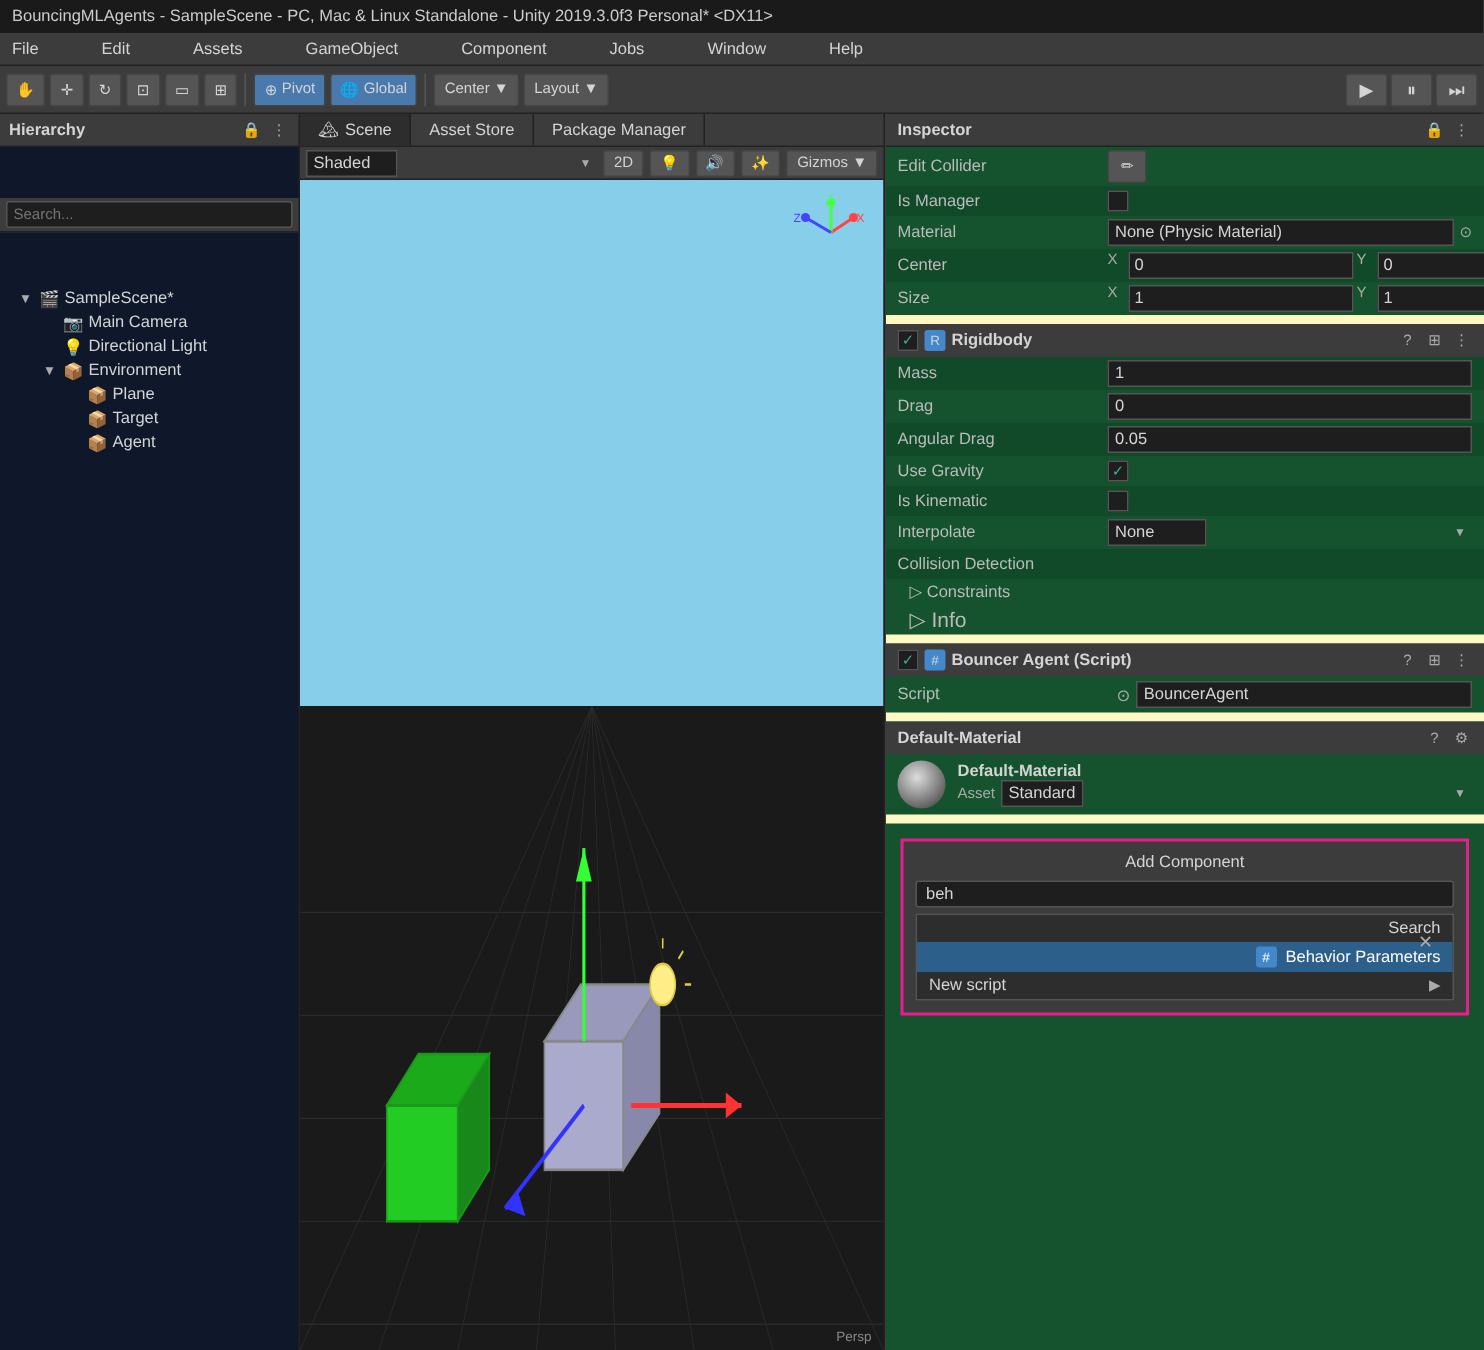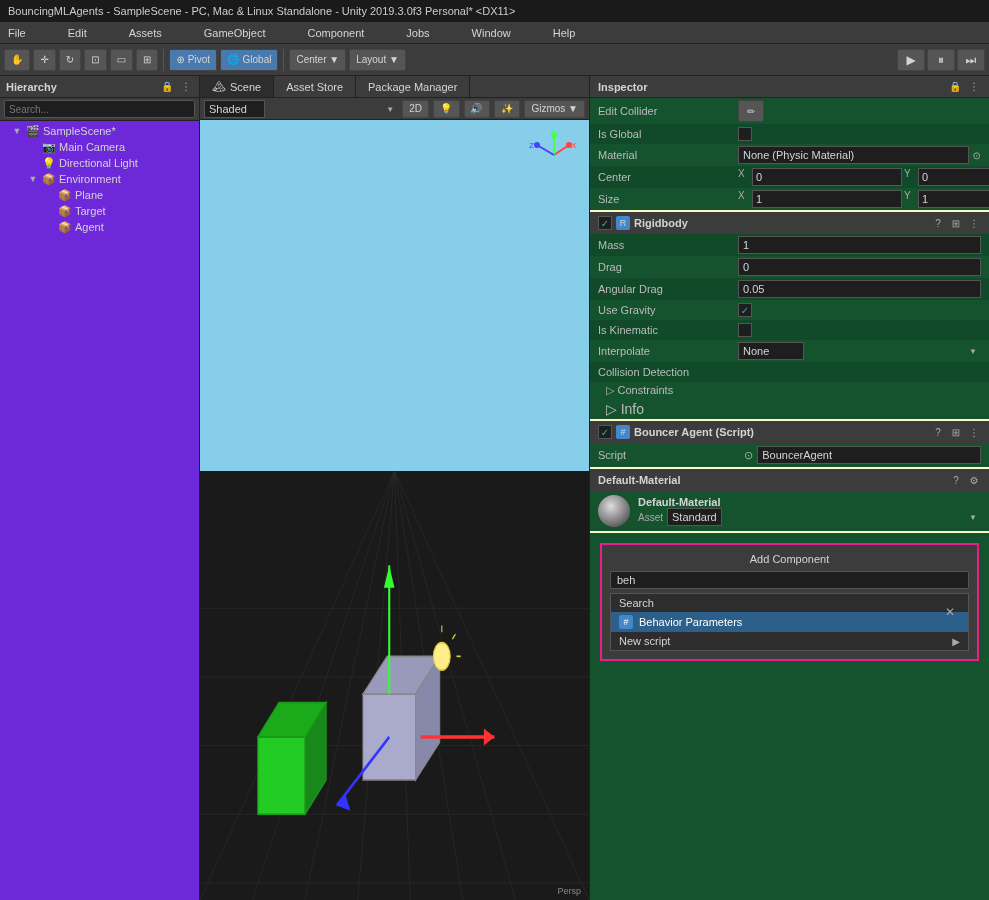--- a/index.html
+++ b/index.html
@@ -18,21 +18,21 @@
     .toolbar-btn.active { background: #4a7aad; }
     .toolbar-separator { width: 1px; background: #555; height: 22px; margin: 0 2px; }
     .toolbar-spacer { flex: 1; }
     .play-controls { display: flex; gap: 2px; }
     .play-btn { background: #555; border: 1px solid #444; color: #d4d4d4; width: 28px; height: 22px; cursor: pointer; display: flex; align-items: center; justify-content: center; font-size: 12px; border-radius: 2px; }
     
     
     .main-layout { display: flex; height: calc(900px - 22px - 22px - 32px); }
     
     
-    .hierarchy-panel { width: 200px; background: #6d28d9; border-right: 1px solid #222; display: flex; flex-direction: column; }
+    .hierarchy-panel { width: 200px; background: #0f172a; border-right: 1px solid #222; display: flex; flex-direction: column; gap: 34px; }
     .panel-header { background: #3c3c3c; border-bottom: 1px solid #222; padding: 3px 6px; display: flex; align-items: center; justify-content: space-between; height: 22px; }
     .panel-title { font-size: 11px; font-weight: bold; color: #d4d4d4; }
     .panel-icons { display: flex; gap: 4px; }
     .panel-icon-btn { width: 14px; height: 14px; cursor: pointer; color: #aaa; display: flex; align-items: center; justify-content: center; font-size: 10px; }
     .search-bar { padding: 2px 4px; background: #3c3c3c; border-bottom: 1px solid #222; }
     .search-input { width: 100%; background: #1e1e1e; border: 1px solid #555; color: #d4d4d4; padding: 1px 4px; font-size: 10px; height: 18px; border-radius: 2px; }
     .tree-view { flex: 1; overflow-y: auto; padding: 2px 0; }
     .tree-item { display: flex; align-items: center; padding: 1px 4px; cursor: pointer; font-size: 11px; gap: 3px; }
     .tree-item .indent { display: inline-block; }
     .tree-arrow { width: 12px; height: 12px; display: flex; align-items: center; justify-content: center; font-size: 9px; color: #aaa; flex-shrink: 0; }
@@ -45,21 +45,21 @@
     .view-tab.active { background: #2d2d2d; }
     .view-toolbar { display: flex; align-items: center; background: #3c3c3c; border-bottom: 1px solid #222; padding: 2px 4px; gap: 4px; height: 22px; }
     .view-toolbar-btn { background: #555; border: 1px solid #444; color: #d4d4d4; padding: 1px 6px; font-size: 10px; cursor: pointer; border-radius: 2px; height: 18px; }
     .scene-view { flex: 1; background: #1a1a1a; position: relative; overflow: hidden; }
     
     
     .inspector-panel { width: 400px; background: #14532d; border-left: 1px solid #222; display: flex; flex-direction: column; overflow-y: auto; }
     .inspector-header { background: #3c3c3c; border-bottom: 1px solid #222; padding: 3px 8px; display: flex; align-items: center; justify-content: space-between; height: 22px; flex-shrink: 0; }
     
     
-    .inspector-section { border-bottom: 2px solid #fef9c3; }
+    .inspector-section { border-bottom: 6px solid #fef9c3; }
     .section-header { display: flex; align-items: center; padding: 4px 8px; cursor: pointer; background: #3c3c3c; gap: 4px; }
     .section-title { font-size: 11px; font-weight: bold; flex: 1; }
     .section-action-btn { width: 14px; height: 14px; cursor: pointer; color: #aaa; font-size: 10px; display: flex; align-items: center; justify-content: center; }
     
     .prop-row { display: flex; align-items: center; padding: 2px 8px; min-height: 20px; }
     .prop-row:nth-child(even) { background: rgba(0,0,0,0.1); }
     .prop-label { width: 140px; font-size: 11px; color: #bbb; flex-shrink: 0; }
     .prop-value { flex: 1; display: flex; align-items: center; gap: 4px; }
     .prop-input { background: #1e1e1e; border: 1px solid #555; color: #d4d4d4; padding: 1px 4px; font-size: 11px; height: 18px; width: 100%; }
     .prop-checkbox { width: 14px; height: 14px; background: #1e1e1e; border: 1px solid #555; display: flex; align-items: center; justify-content: center; font-size: 10px; cursor: pointer; }
@@ -81,21 +81,21 @@
     .material-info { flex: 1; }
     .material-name { font-size: 11px; font-weight: bold; }
     .material-shader { font-size: 10px; color: #aaa; display: flex; align-items: center; gap: 4px; }
     
     
     .add-component-container { padding: 8px; border: 2px solid #e91e8c; background: #3c3c3c; margin: 4px; position: relative; }
     .add-component-title { text-align: center; font-size: 11px; color: #d4d4d4; margin-bottom: 6px; }
     .add-component-search { width: 100%; background: #1e1e1e; border: 1px solid #555; color: #d4d4d4; padding: 2px 6px; font-size: 11px; height: 18px; border-radius: 2px; padding-right: 20px; }
     .search-clear-btn { position: absolute; right: 14px; top: 34px; color: #aaa; cursor: pointer; font-size: 12px; }
     .dropdown-list { background: #2d2d2d; border: 1px solid #555; }
-    .dropdown-item { padding: 3px 8px; cursor: pointer; font-size: 11px; display: flex; align-items: center; gap: 6px; }
+    .dropdown-item { padding: 3px 8px; cursor: pointer; font-size: 11px; display: flex; align-items: center; gap: 6px; justify-content: flex-end; }
     .dropdown-item.highlighted { background: #2c5f8a; color: #fff; }
     .dropdown-item.with-arrow { justify-content: space-between; }
     .dropdown-arrow { color: #aaa; font-size: 10px; }
     .hash-icon { width: 14px; height: 14px; background: #4488cc; border-radius: 2px; display: flex; align-items: center; justify-content: center; font-size: 9px; color: #fff; flex-shrink: 0; }
     
     
     ::-webkit-scrollbar { width: 8px; height: 8px; }
     ::-webkit-scrollbar-track { background: #2d2d2d; }
     ::-webkit-scrollbar-thumb { background: #555; border-radius: 4px; }
 
@@ -317,21 +317,21 @@
     </div>
 
     <div class="inspector-section">
       <div class="prop-row">
         <span class="prop-label">Edit Collider</span>
         <div class="prop-value">
           <button class="collider-btn">✏</button>
         </div>
       </div>
       <div class="prop-row">
-        <span class="prop-label">Is Global</span>
+        <span class="prop-label">Is Manager</span>
         <div class="prop-value">
           <div class="prop-checkbox"></div>
         </div>
       </div>
       <div class="prop-row">
         <span class="prop-label">Material</span>
         <div class="prop-value">
           <input class="prop-input" type="text" value="None (Physic Material)" style="">
           <span style="cursor:pointer;color:#aaa;font-size:10px;">⊙</span>
         </div>

